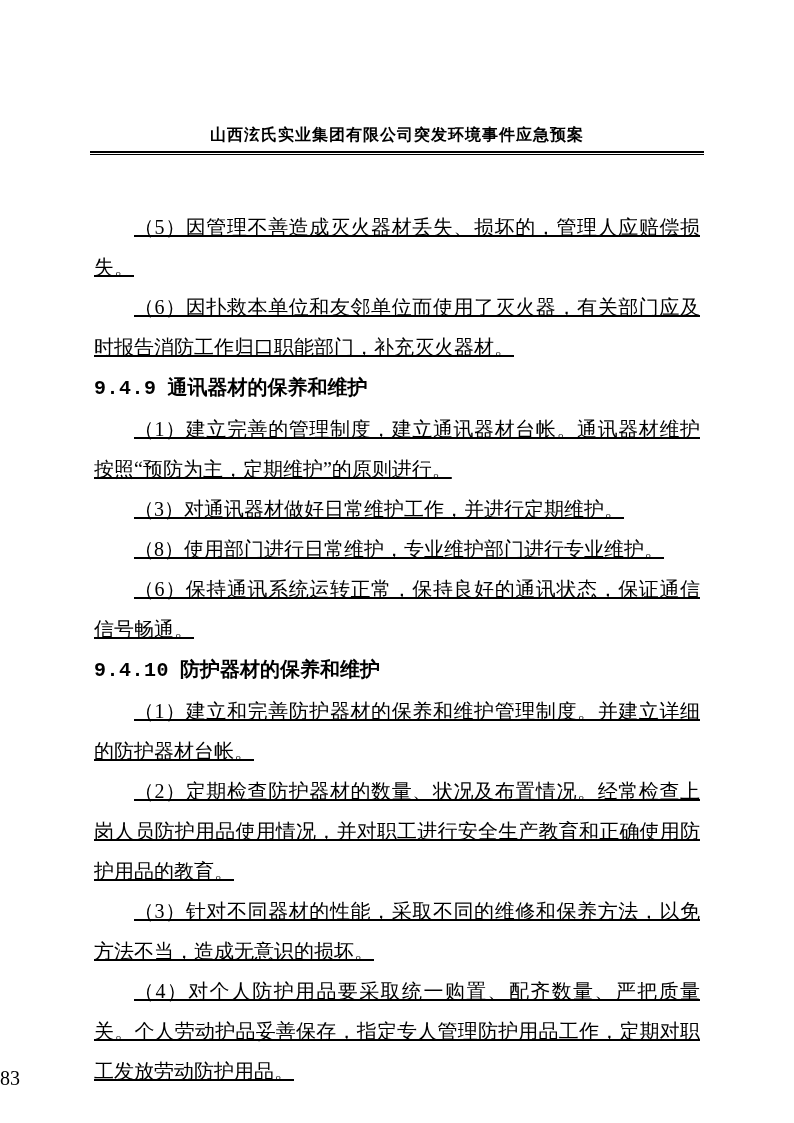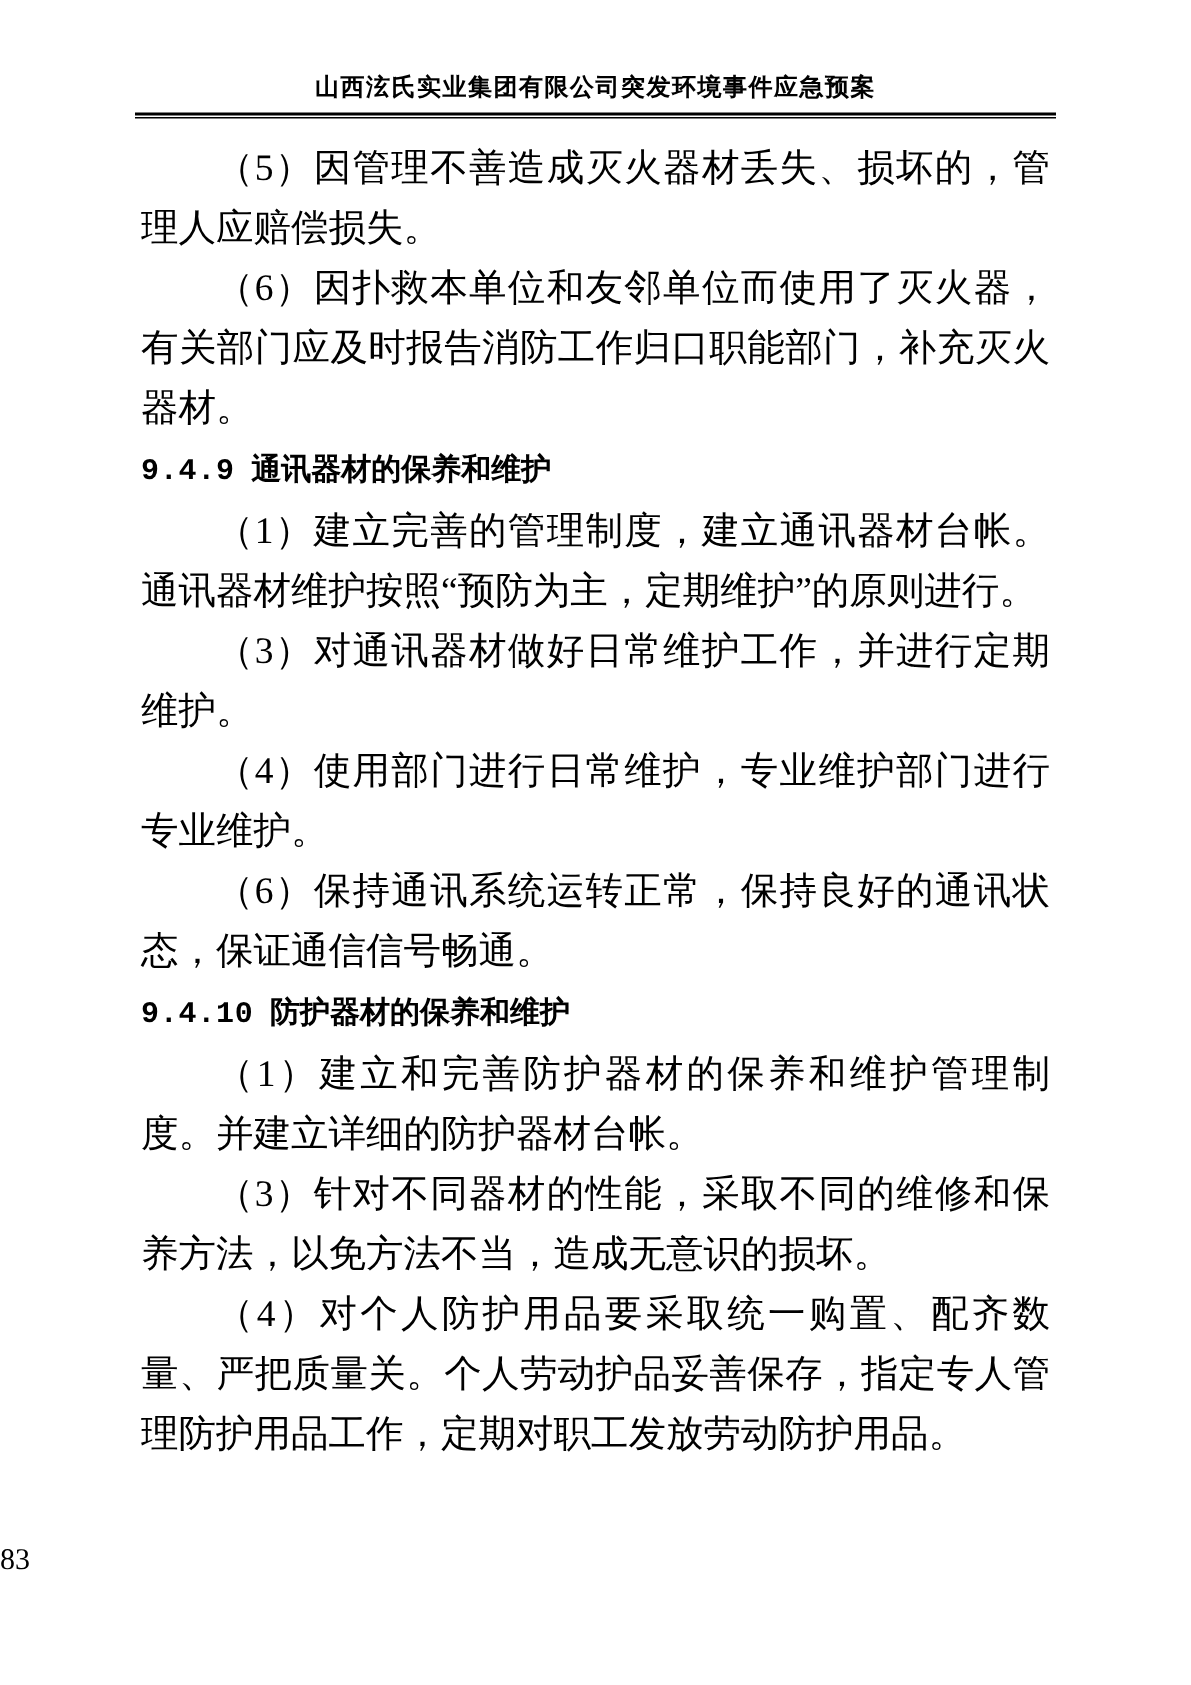--- a/index.html
+++ b/index.html
@@ -1,15 +1,15 @@
 <!DOCTYPE html>
 <html lang="zh"><head>
 <meta charset="utf-8">
 <style>
-  * { box-sizing: border-box; }
+  * { box-sizing: border-box; margin-top: 38px; }
   html, body {
     margin: 0;
     padding: 0;
     background: #ffffff;
   }
   .page {
     position: relative;
     width: 794px;
     height: 1123px;
     margin: 0 auto;
@@ -33,25 +33,26 @@
     margin-top: 3px;
     height: 4px;
     border-top: 2px solid #000000;
     border-bottom: 1px solid #000000;
   }
   .doc-body {
     padding: 14px 94px 0 94px;
   }
   .body-paragraph {
     margin: 0;
-    font-size: 25px;
+    font-size: 20px;
     line-height: 40px;
     text-align: justify;
     text-indent: 2em;
     word-break: break-all;
+    text-decoration: underline;
   }
   .section-heading {
     margin: 0;
     font-size: 20px;
     font-weight: bold;
     line-height: 40px;
     text-align: left;
   }
   .heading-number {
     font-family: Liberation Mono, monospace;
@@ -78,24 +79,25 @@
     <div class="header-title">山西泫氏实业集团有限公司突发环境事件应急预案</div>
     <div class="header-rule"></div>
   </header>
 
   <main class="doc-body" id="doc-body">
       <p class="body-paragraph">（5）因管理不善造成灭火器材丢失、损坏的，管理人应赔偿损失。</p>
       <p class="body-paragraph">（6）因扑救本单位和友邻单位而使用了灭火器，有关部门应及时报告消防工作归口职能部门，补充灭火器材。</p>
       <h2 class="section-heading"><span class="heading-number">9.4.9</span><span>通讯器材的保养和维护</span></h2>
       <p class="body-paragraph">（1）建立完善的管理制度，建立通讯器材台帐。通讯器材维护按照“预防为主，定期维护”的原则进行。</p>
       <p class="body-paragraph">（3）对通讯器材做好日常维护工作，并进行定期维护。</p>
-      <p class="body-paragraph">（4）使用部门进行日常维护，专业维护部门进行专业维护。</p>
+      <p class="body-paragraph">（8）使用部门进行日常维护，专业维护部门进行专业维护。</p>
       <p class="body-paragraph">（6）保持通讯系统运转正常，保持良好的通讯状态，保证通信信号畅通。</p>
       <h2 class="section-heading"><span class="heading-number">9.4.10</span><span>防护器材的保养和维护</span></h2>
       <p class="body-paragraph">（1）建立和完善防护器材的保养和维护管理制度。并建立详细的防护器材台帐。</p>
+      <p class="body-paragraph">（2）定期检查防护器材的数量、状况及布置情况。经常检查上岗人员防护用品使用情况，并对职工进行安全生产教育和正确使用防护用品的教育。</p>
       <p class="body-paragraph">（3）针对不同器材的性能，采取不同的维修和保养方法，以免方法不当，造成无意识的损坏。</p>
       <p class="body-paragraph">（4）对个人防护用品要采取统一购置、配齐数量、严把质量关。个人劳动护品妥善保存，指定专人管理防护用品工作，定期对职工发放劳动防护用品。</p>
     </main>
 
   <footer class="page-footer">
     <span>83</span>
   </footer>
 
 </div>
 

